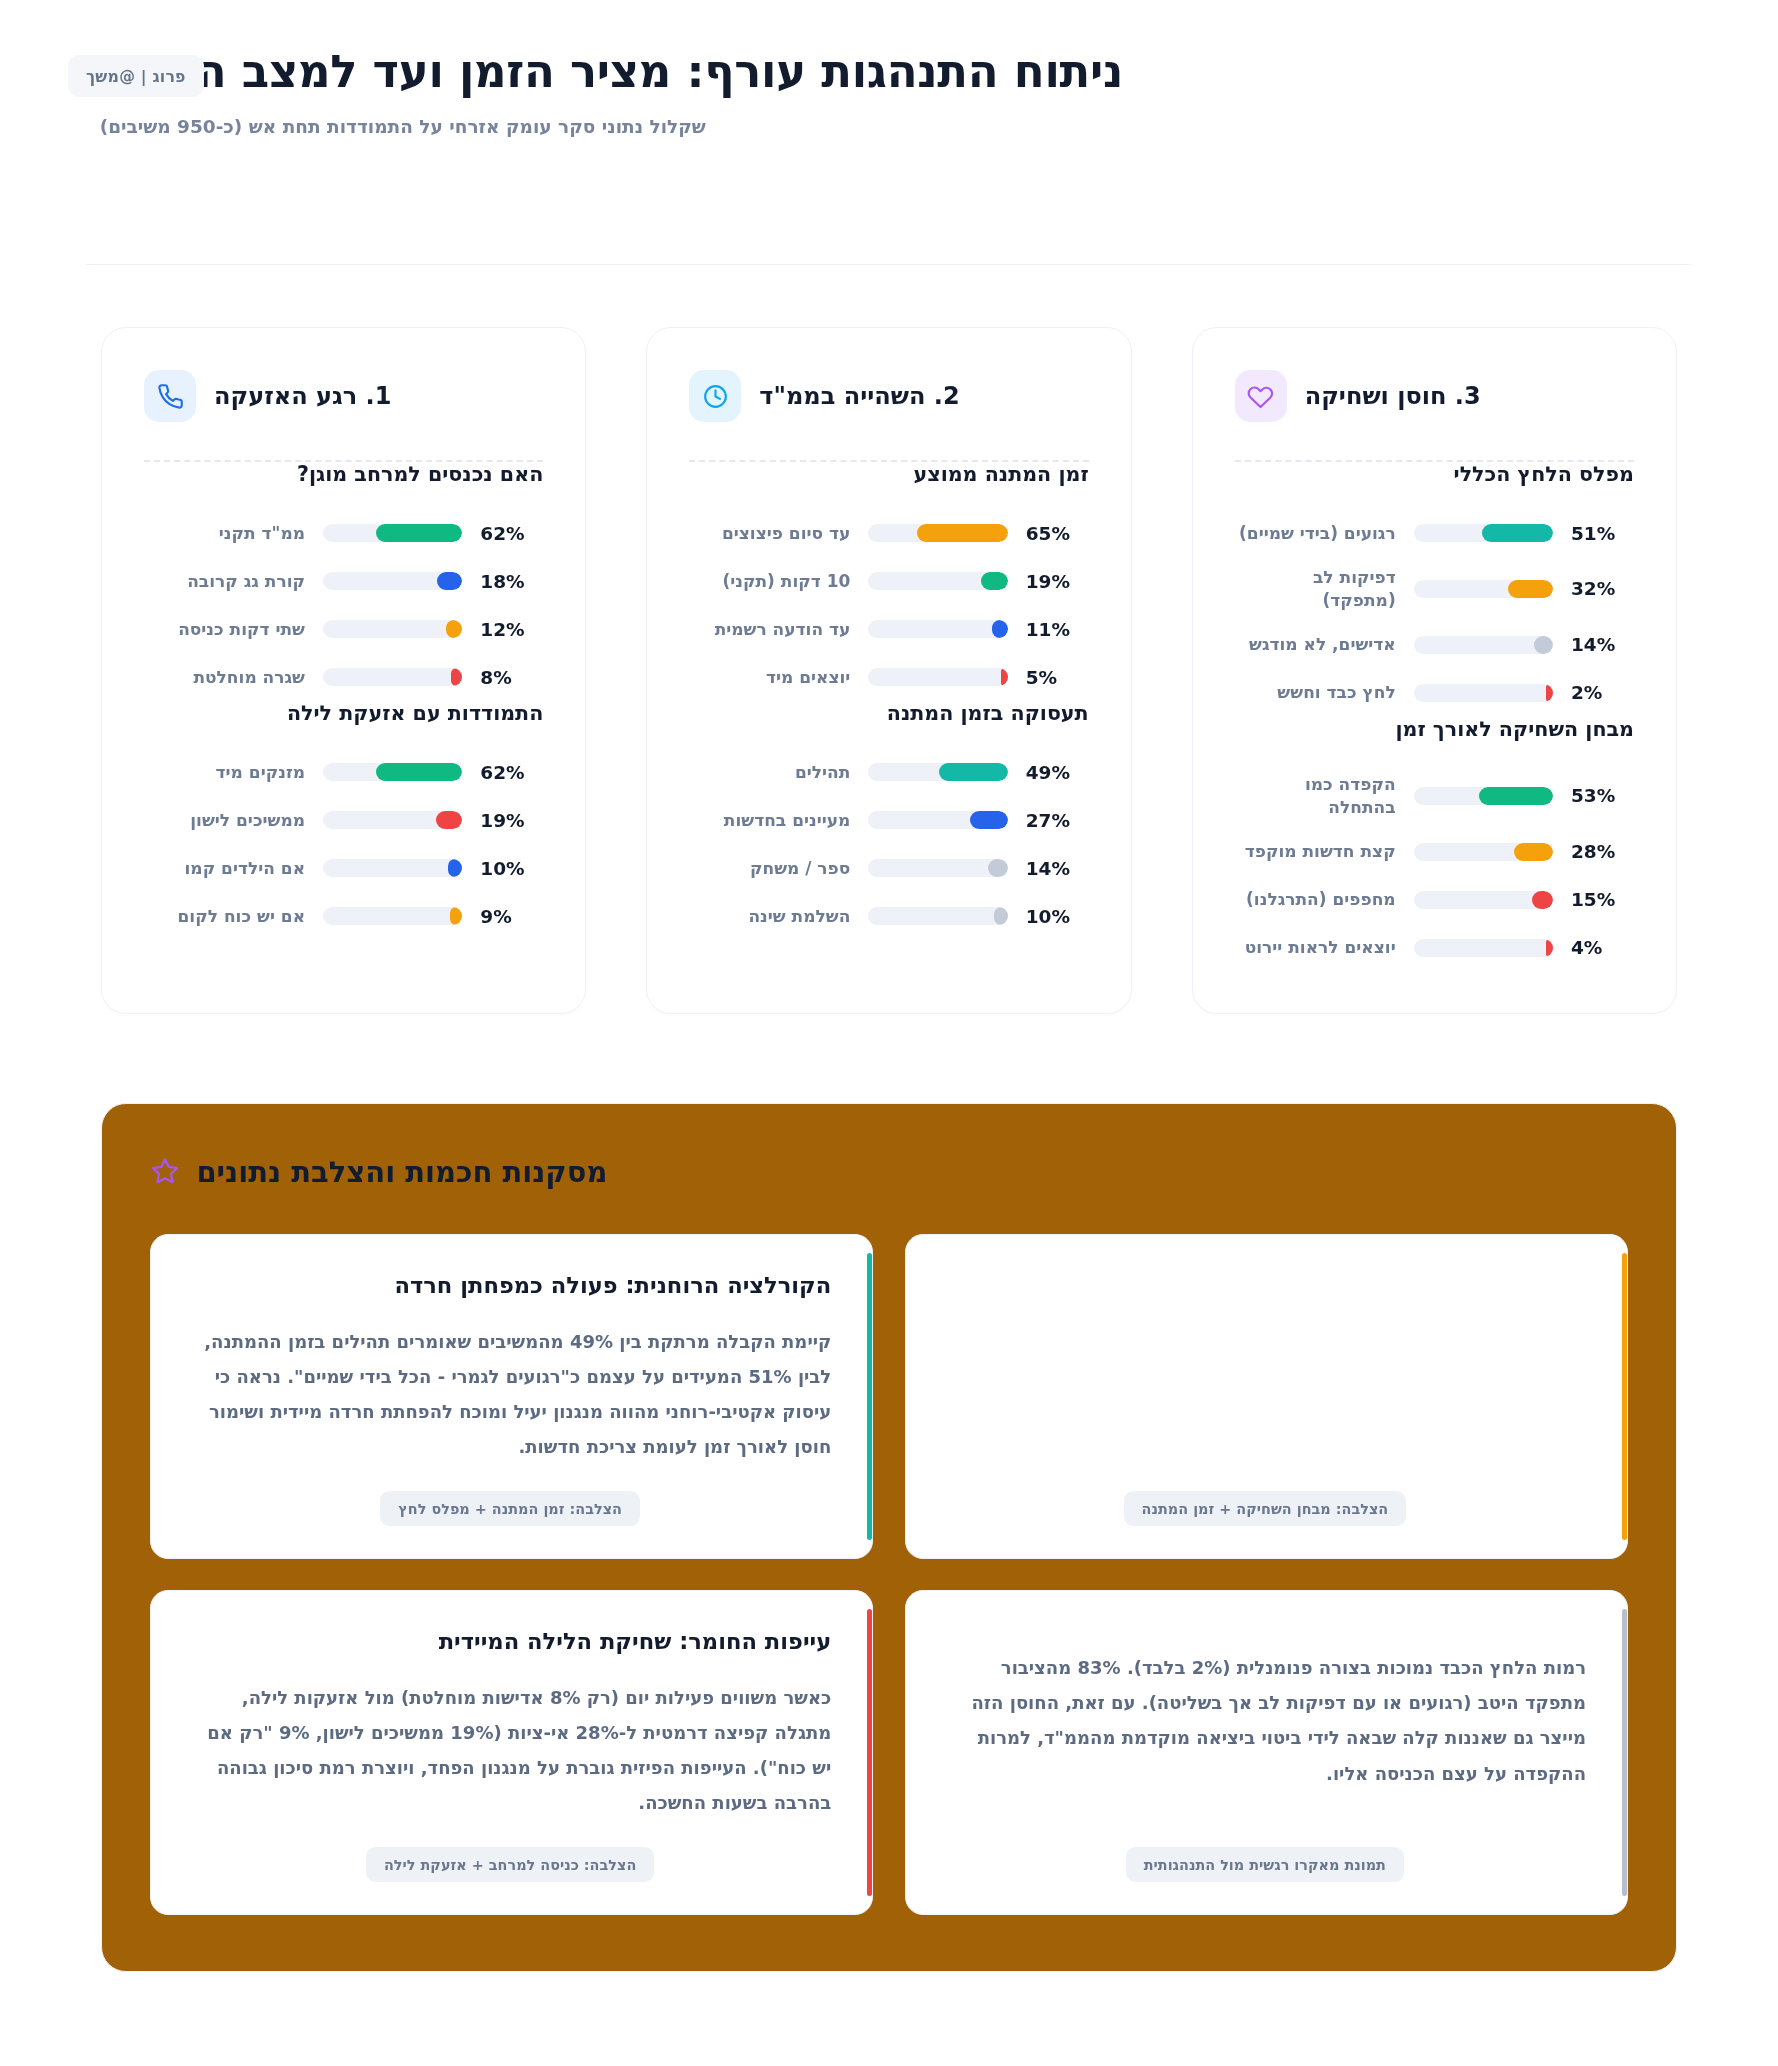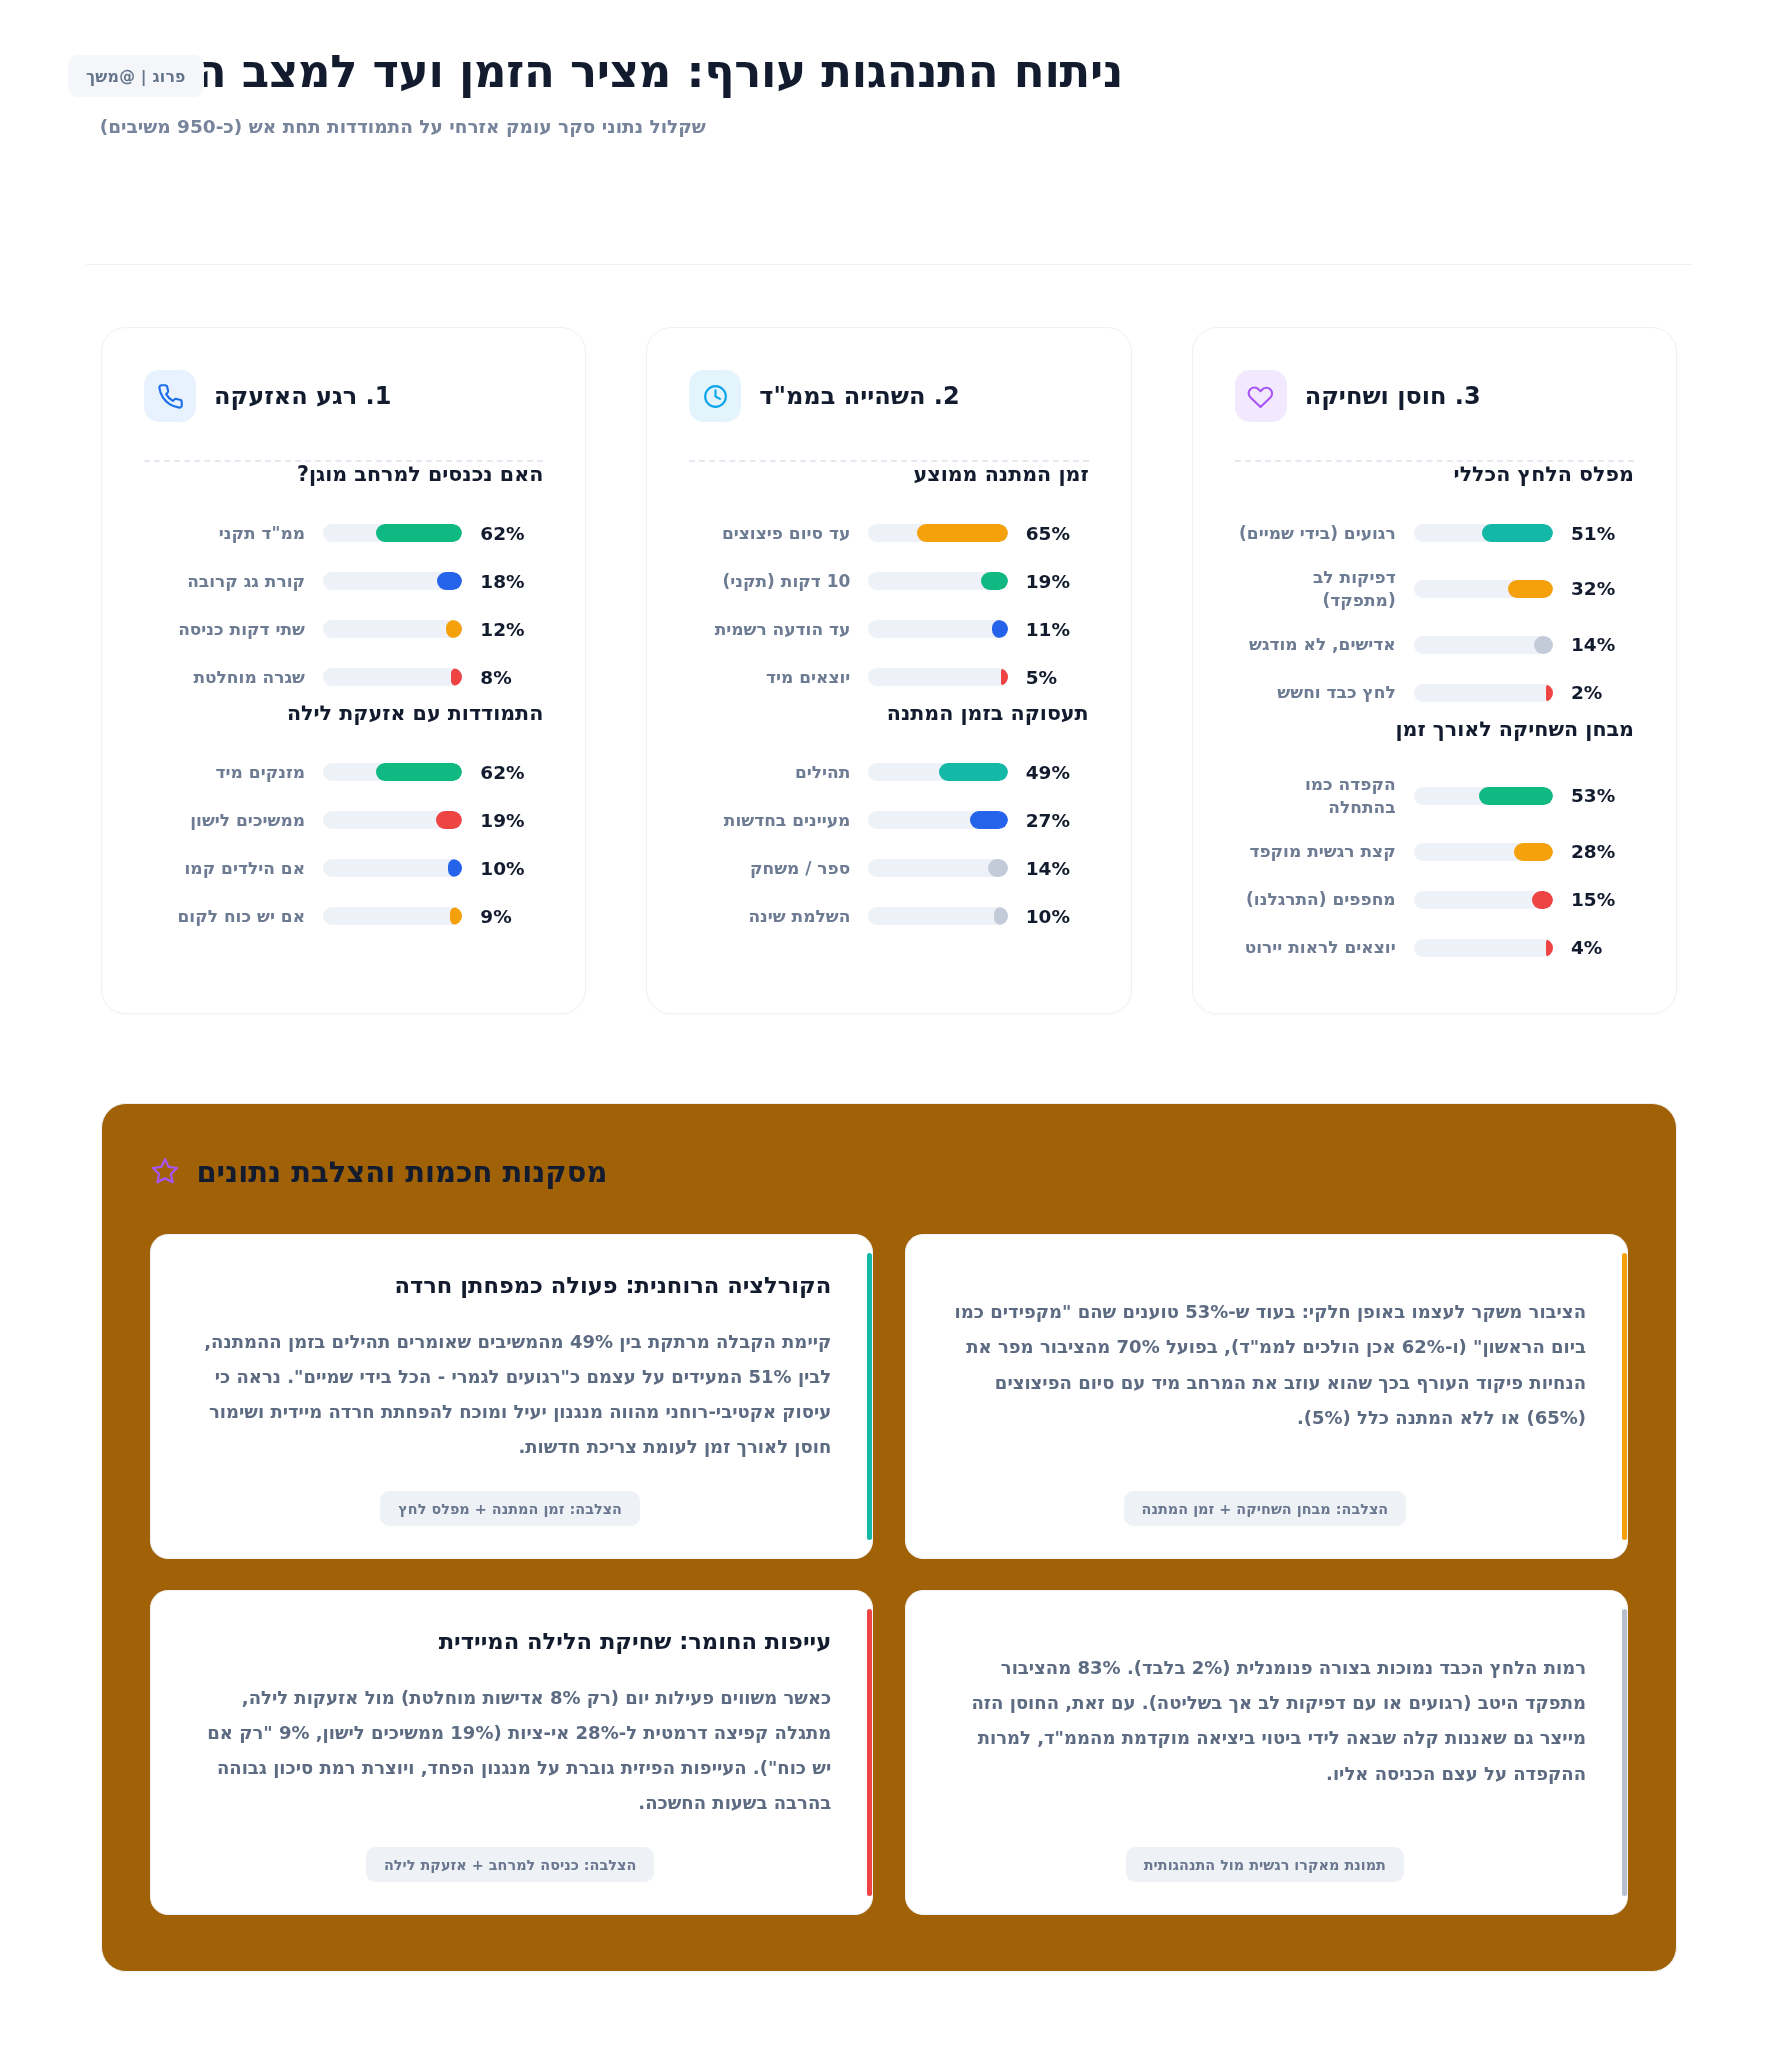--- a/index.html
+++ b/index.html
@@ -269,21 +269,21 @@
           <div class="bar-track">
             <div class="bar-fill" style="width:53%;background:#10b981;"></div>
           </div>
           <div class="bar-label">הקפדה כמו בהתחלה</div>
         </div>
         <div class="bar-row">
           <div class="bar-pct">28%</div>
           <div class="bar-track">
             <div class="bar-fill" style="width:28%;background:#f5a10b;"></div>
           </div>
-          <div class="bar-label">קצת רגשית מוקפד</div>
+          <div class="bar-label">קצת חדשות מוקפד</div>
         </div>
         <div class="bar-row">
           <div class="bar-pct">15%</div>
           <div class="bar-track">
             <div class="bar-fill" style="width:15%;background:#ef4444;"></div>
           </div>
           <div class="bar-label">מחפפים (התרגלנו)</div>
         </div>
         <div class="bar-row">
           <div class="bar-pct">4%</div>
@@ -448,21 +448,20 @@
     <span>
       <svg width="30" height="30" viewBox="0 0 24 24" fill="none" stroke="#a855f7" stroke-width="1.8" stroke-linejoin="round">
         <polygon points="12,2.6 14.9,8.7 21.6,9.6 16.8,14.3 18,21 12,17.8 6,21 7.2,14.3 2.4,9.6 9.1,8.7"></polygon>
       </svg>
     </span>
     <span class="insights-title">מסקנות חכמות והצלבת נתונים</span>
   </div>
   <div class="insights-grid" id="insights-grid">
       <div class="insight-card">
         <div class="accent" style="background:#f5a10b;"></div>
-        <div class="insight-body">הציבור משקר לעצמו באופן חלקי: בעוד ש-53% טוענים שהם "מקפידים כמו ביום הראשון" (ו-62% אכן הולכים לממ"ד), בפועל 70% מהציבור מפר את הנחיות פיקוד העורף בכך שהוא עוזב את המרחב מיד עם סיום הפיצוצים (65%) או ללא המתנה כלל (5%).</div>
         <div class="insight-tagline"><span class="insight-tag">הצלבה: מבחן השחיקה + זמן המתנה</span></div>
       </div>
       <div class="insight-card">
         <div class="accent" style="background:#14b8a6;"></div>
         <div class="insight-title">הקורלציה הרוחנית: פעולה כמפחתן חרדה</div>
         <div class="insight-body">קיימת הקבלה מרתקת בין 49% מהמשיבים שאומרים תהילים בזמן ההמתנה, לבין 51% המעידים על עצמם כ"רגועים לגמרי - הכל בידי שמיים". נראה כי עיסוק אקטיבי-רוחני מהווה מנגנון יעיל ומוכח להפחתת חרדה מיידית ושימור חוסן לאורך זמן לעומת צריכת חדשות.</div>
         <div class="insight-tagline"><span class="insight-tag">הצלבה: זמן המתנה + מפלס לחץ</span></div>
       </div>
       <div class="insight-card">
         <div class="accent" style="background:#b6bfcd;"></div>

